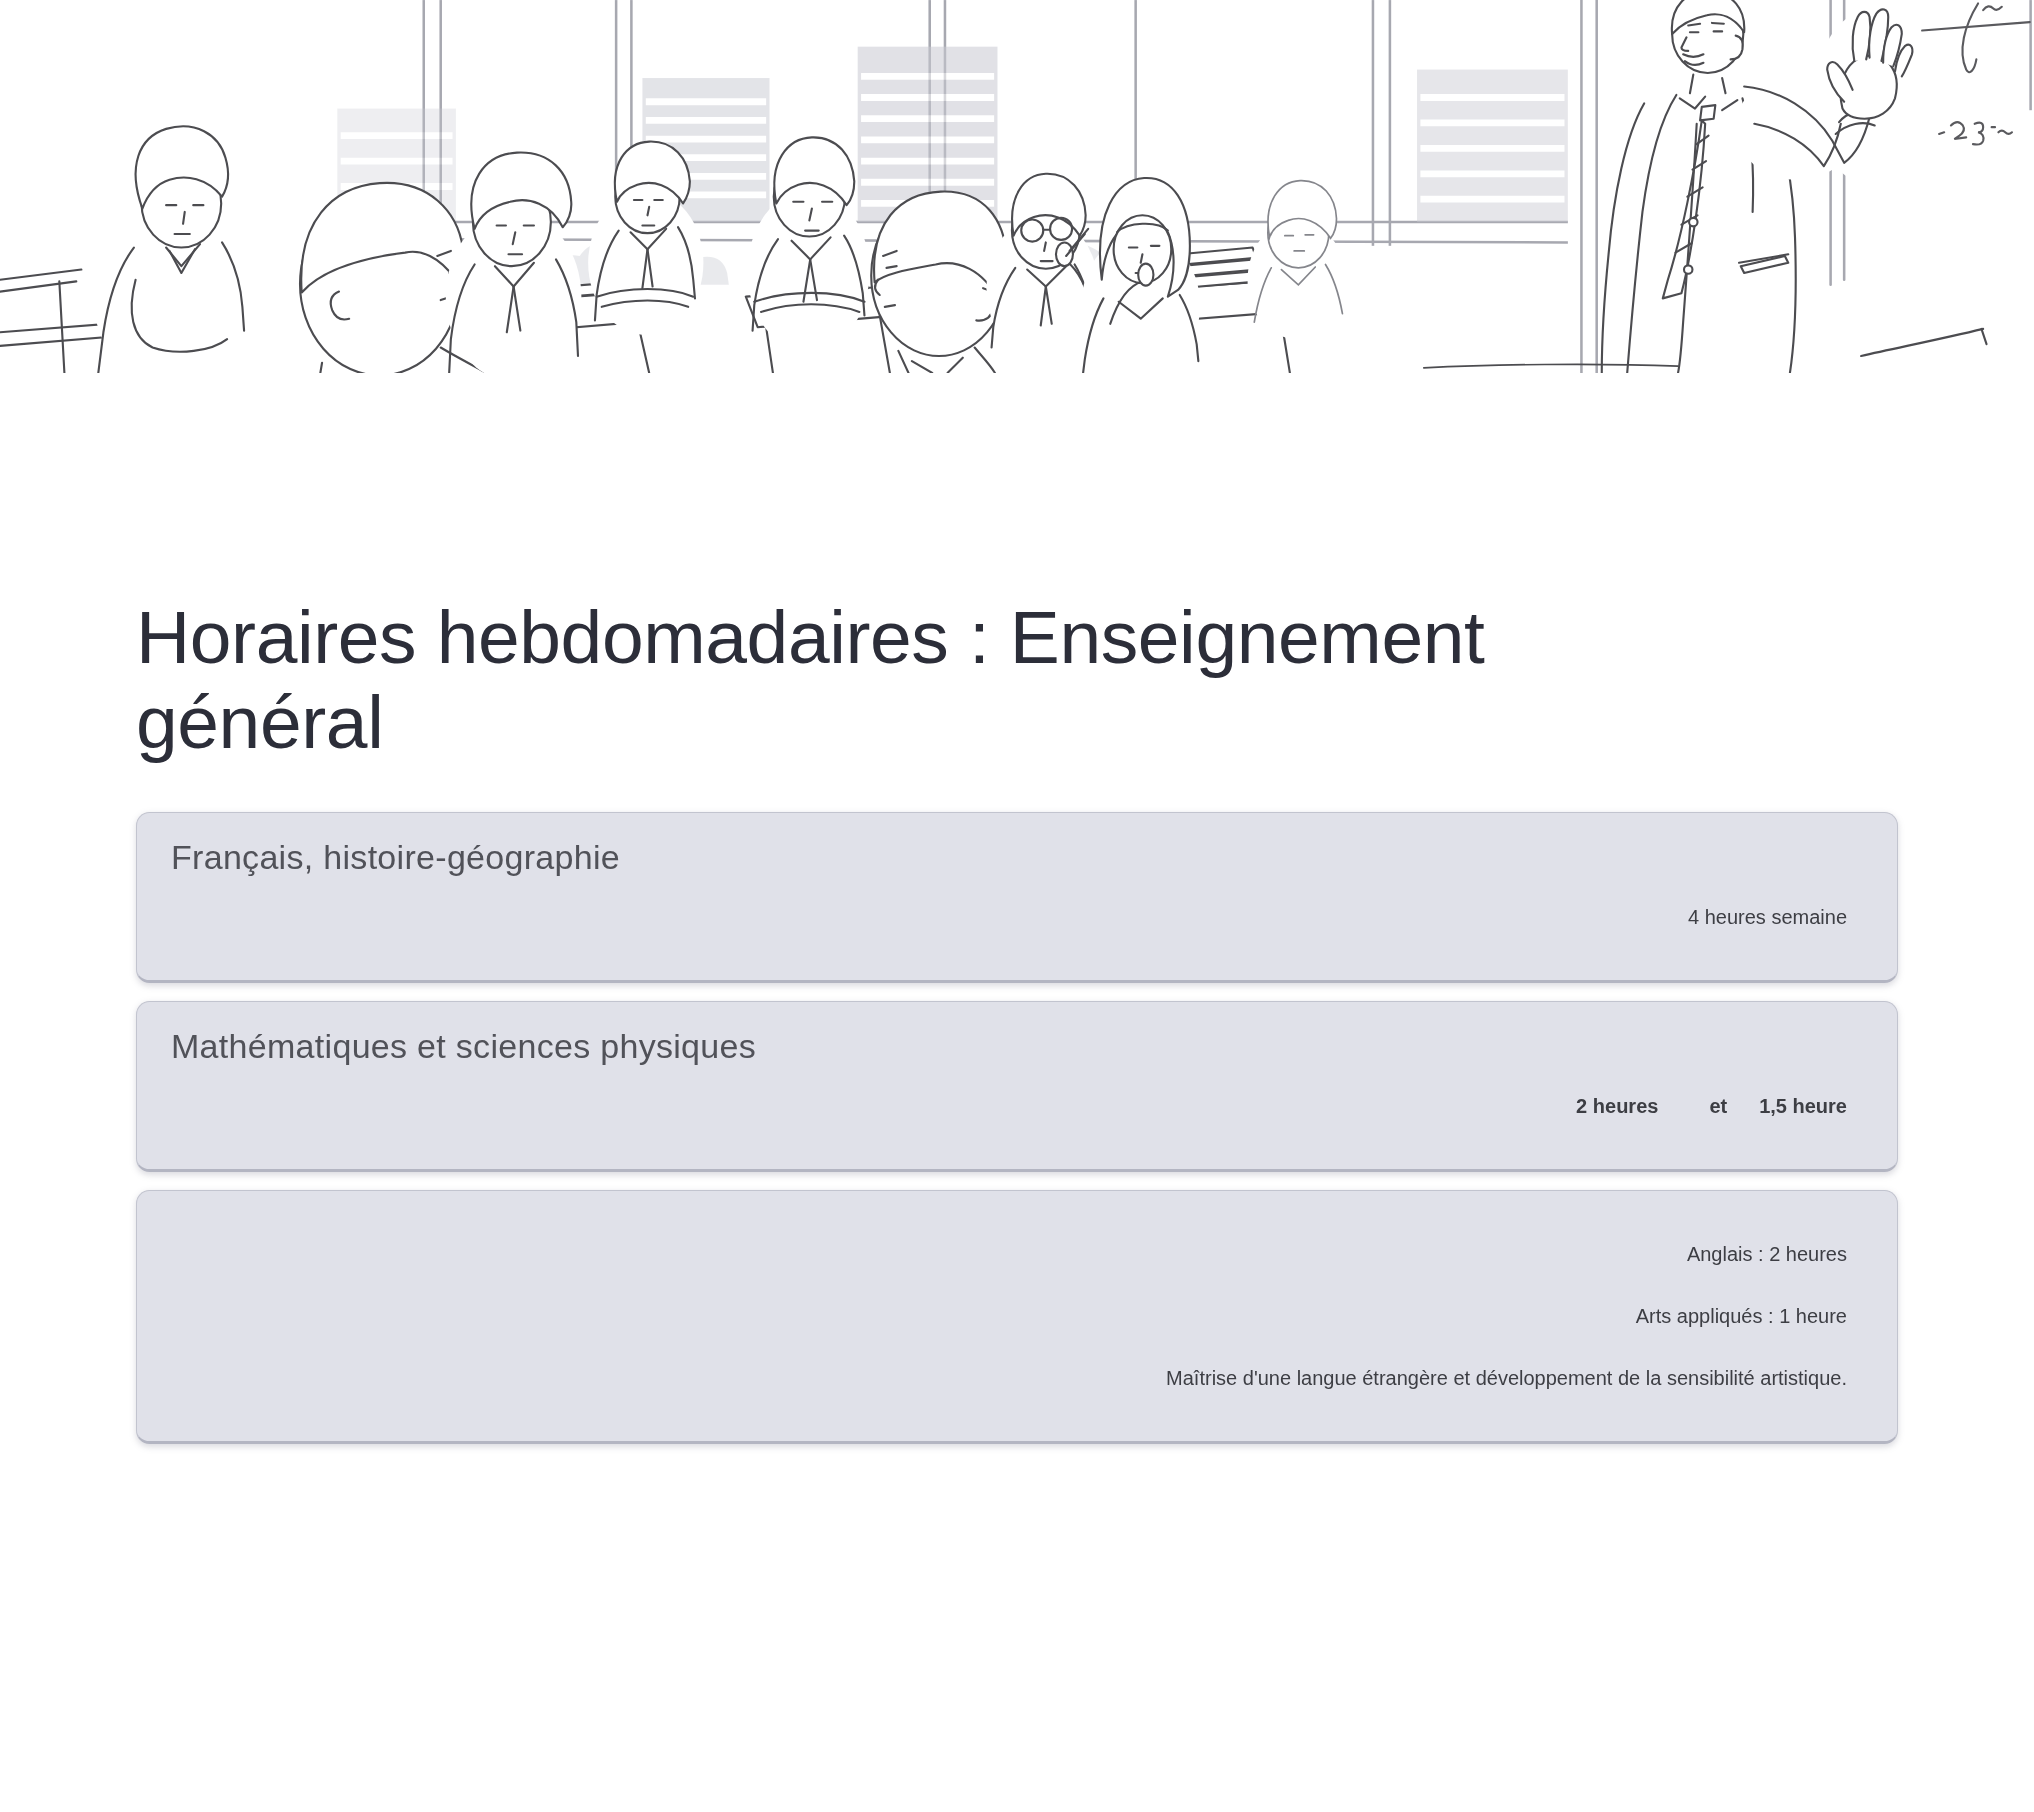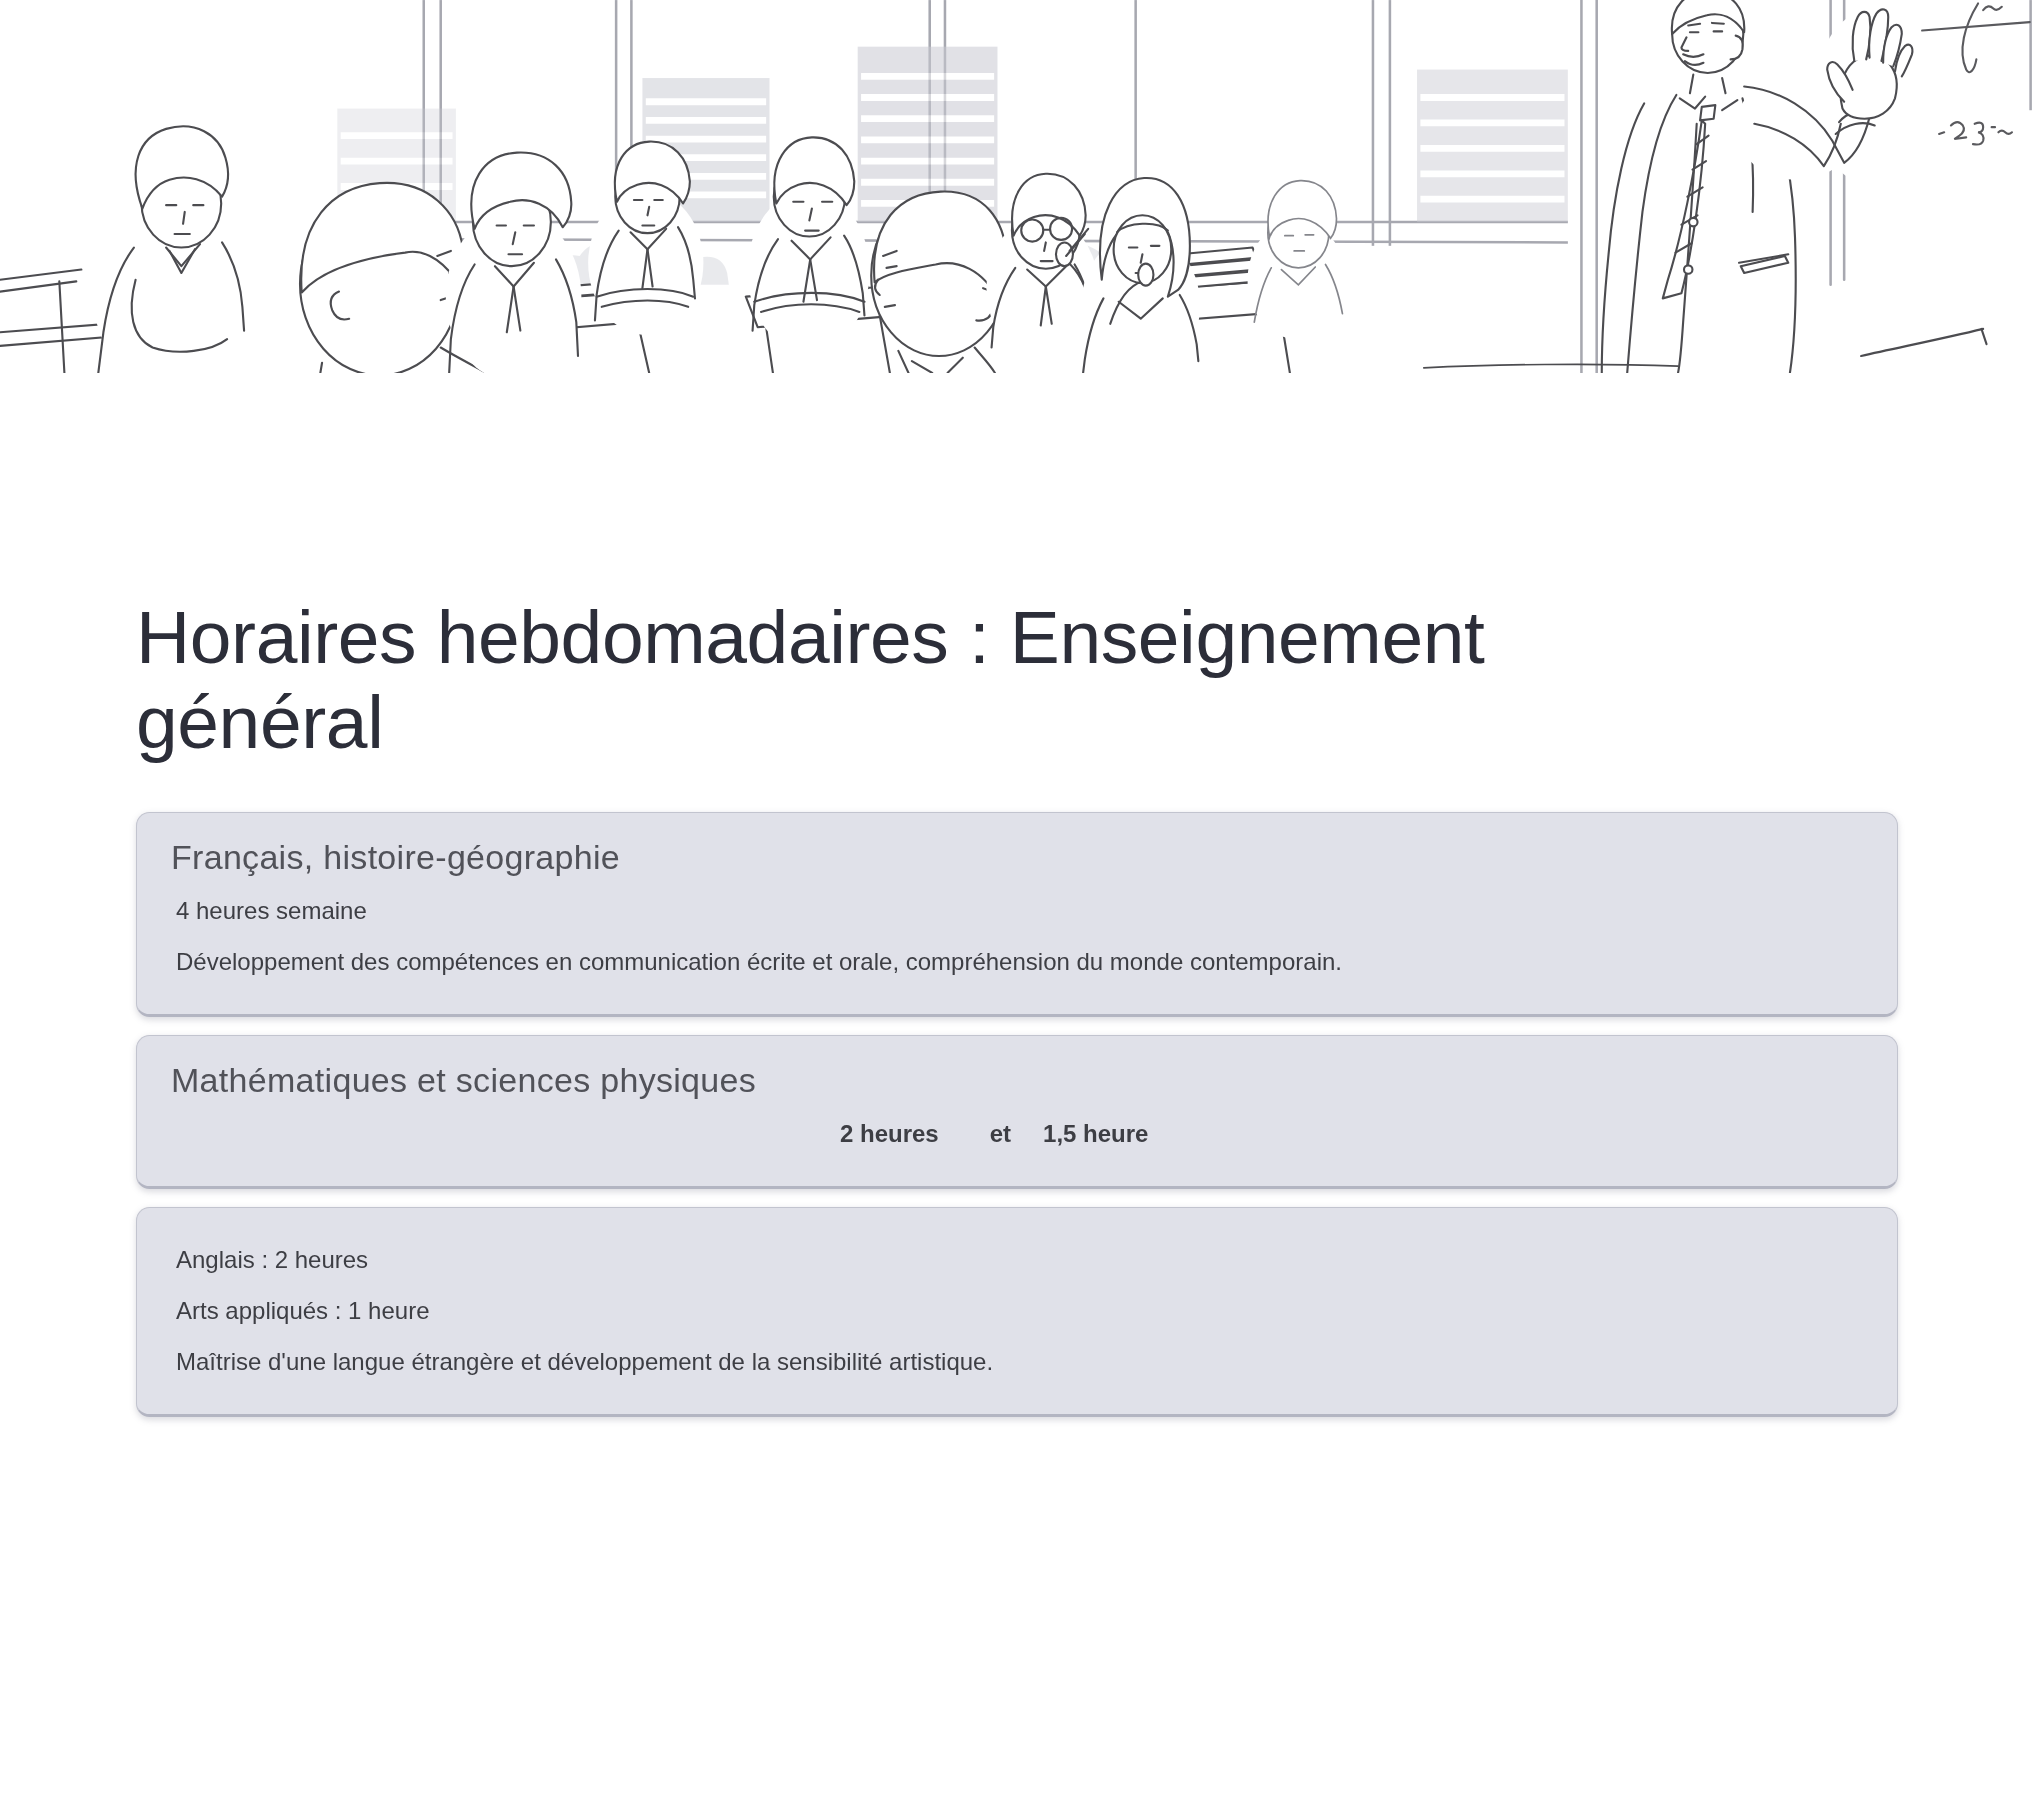--- a/index.html
+++ b/index.html
@@ -34,24 +34,25 @@
   }
   .card h2{
     margin:0 0 10.2px 0;
     font-size:34px;
     font-weight:400;
     letter-spacing:0.3px;
     color:#515259;
     line-height:41px;
   }
   .card p{
-    margin:5px;
-    font-size:24px;
+    margin:16px;
+    font-size:20px;
     color:#3d3e44;
     line-height:46px;
+    text-align:right;
   }
   .hours-row{padding-left:664px;font-weight:bold;}
   .hours-row .sep{margin:0 32px 0 51px;}
 </style>
 </head>
 <body>
 
 <div class="page">
 
   <svg class="hero" viewBox="0 0 2400 440" xmlns="http://www.w3.org/2000/svg" aria-hidden="true">
@@ -340,21 +341,20 @@
     </g>
   </svg>
 
   <div class="content">
 
     <h1 class="page-title">Horaires hebdomadaires : Enseignement général</h1>
 
     <section class="card">
       <h2>Français, histoire-géographie</h2>
       <p>4 heures semaine</p>
-      <p>Développement des compétences en communication écrite et orale, compréhension du monde contemporain.</p>
     </section>
 
     <section class="card">
       <h2>Mathématiques et sciences physiques</h2>
       <p class="hours-row"><span>2 heures</span><span class="sep">et</span><span>1,5 heure</span></p>
     </section>
 
     <section class="card">
       <p>Anglais : 2 heures</p>
       <p>Arts appliqués : 1 heure</p>

